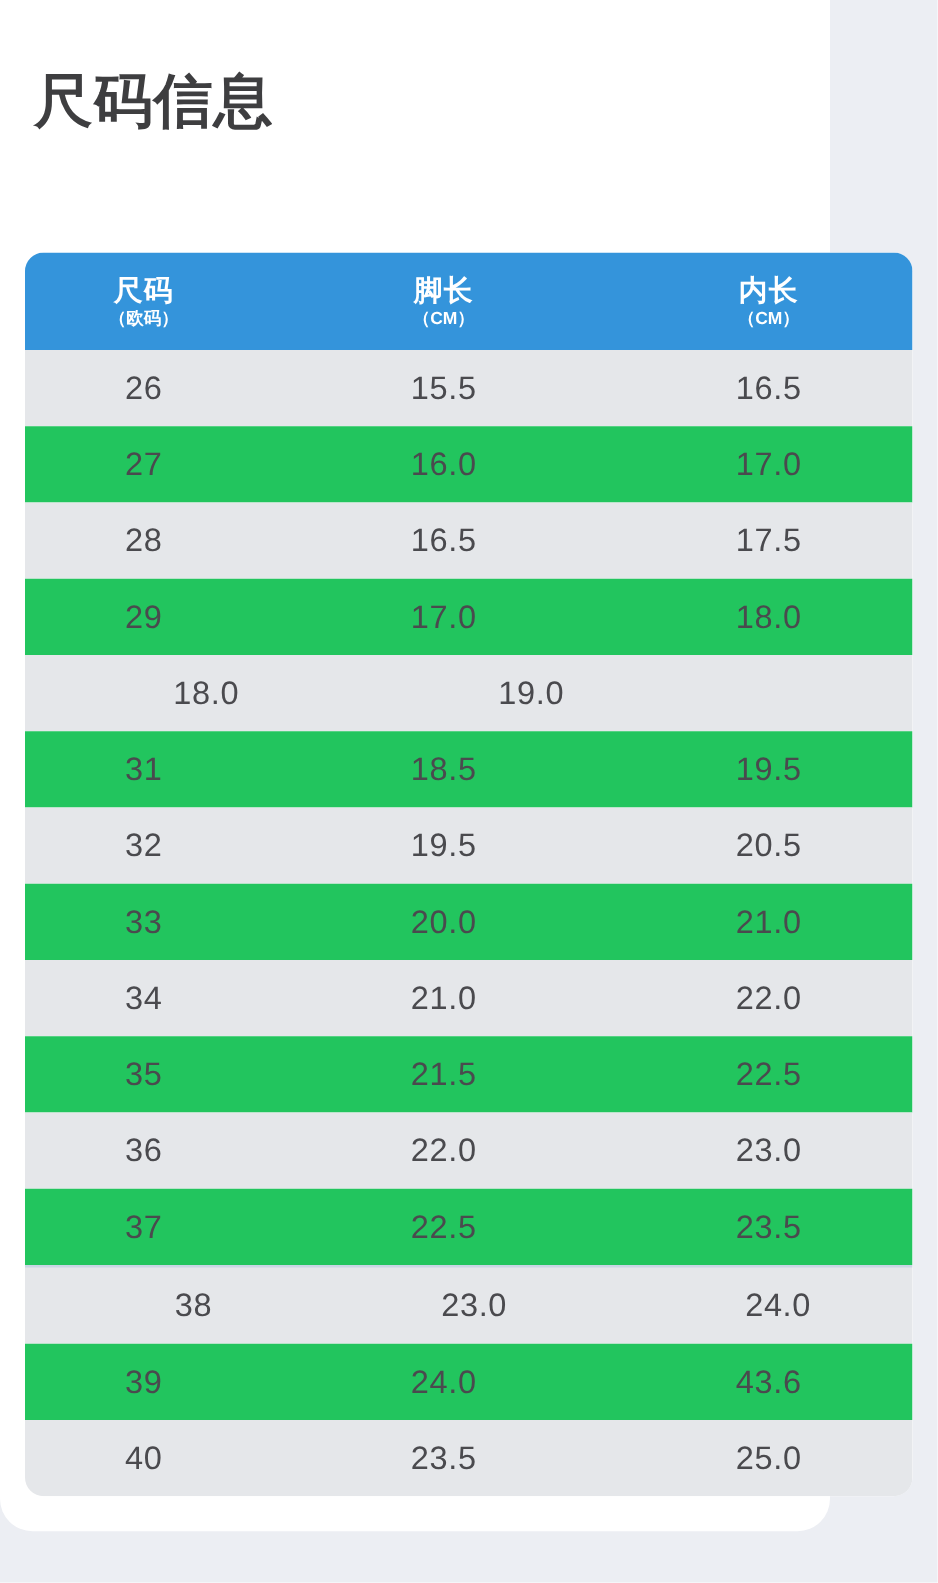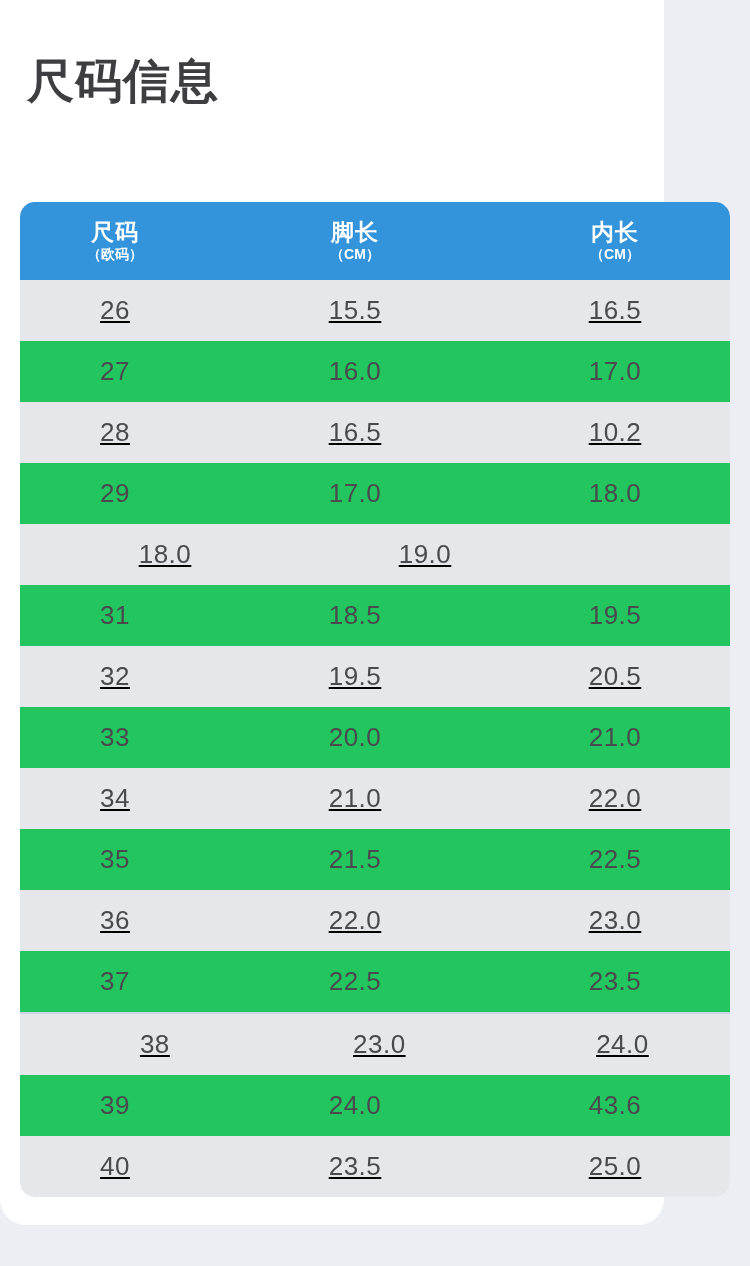--- a/index.html
+++ b/index.html
@@ -82,21 +82,20 @@
   .col-3 { width: 230px; }
 
   .tr {
     display: flex;
     align-items: center;
     height: 61px;
     background: #22c55e;
   }
   .tr.striped {
     background: #e5e7ea;
-    text-decoration: underline;
   }
   .tr.separator-above {
     border-top: 2px solid #c9d6e4;
     padding-left: 46px;
   }
 
   .td {
     text-align: center;
     font-size: 26px;
     color: #4a4a4e;
@@ -139,21 +138,21 @@
 
     <div class="tr">
       <div class="td col-1">27</div>
       <div class="td col-2">16.0</div>
       <div class="td col-3">17.0</div>
     </div>
 
     <div class="tr striped">
       <div class="td col-1">28</div>
       <div class="td col-2">16.5</div>
-      <div class="td col-3">10.2</div>
+      <div class="td col-3">17.5</div>
     </div>
 
     <div class="tr">
       <div class="td col-1">29</div>
       <div class="td col-2">17.0</div>
       <div class="td col-3">18.0</div>
     </div>
 
     <div class="tr striped">
       <div class="td col-2">18.0</div>

